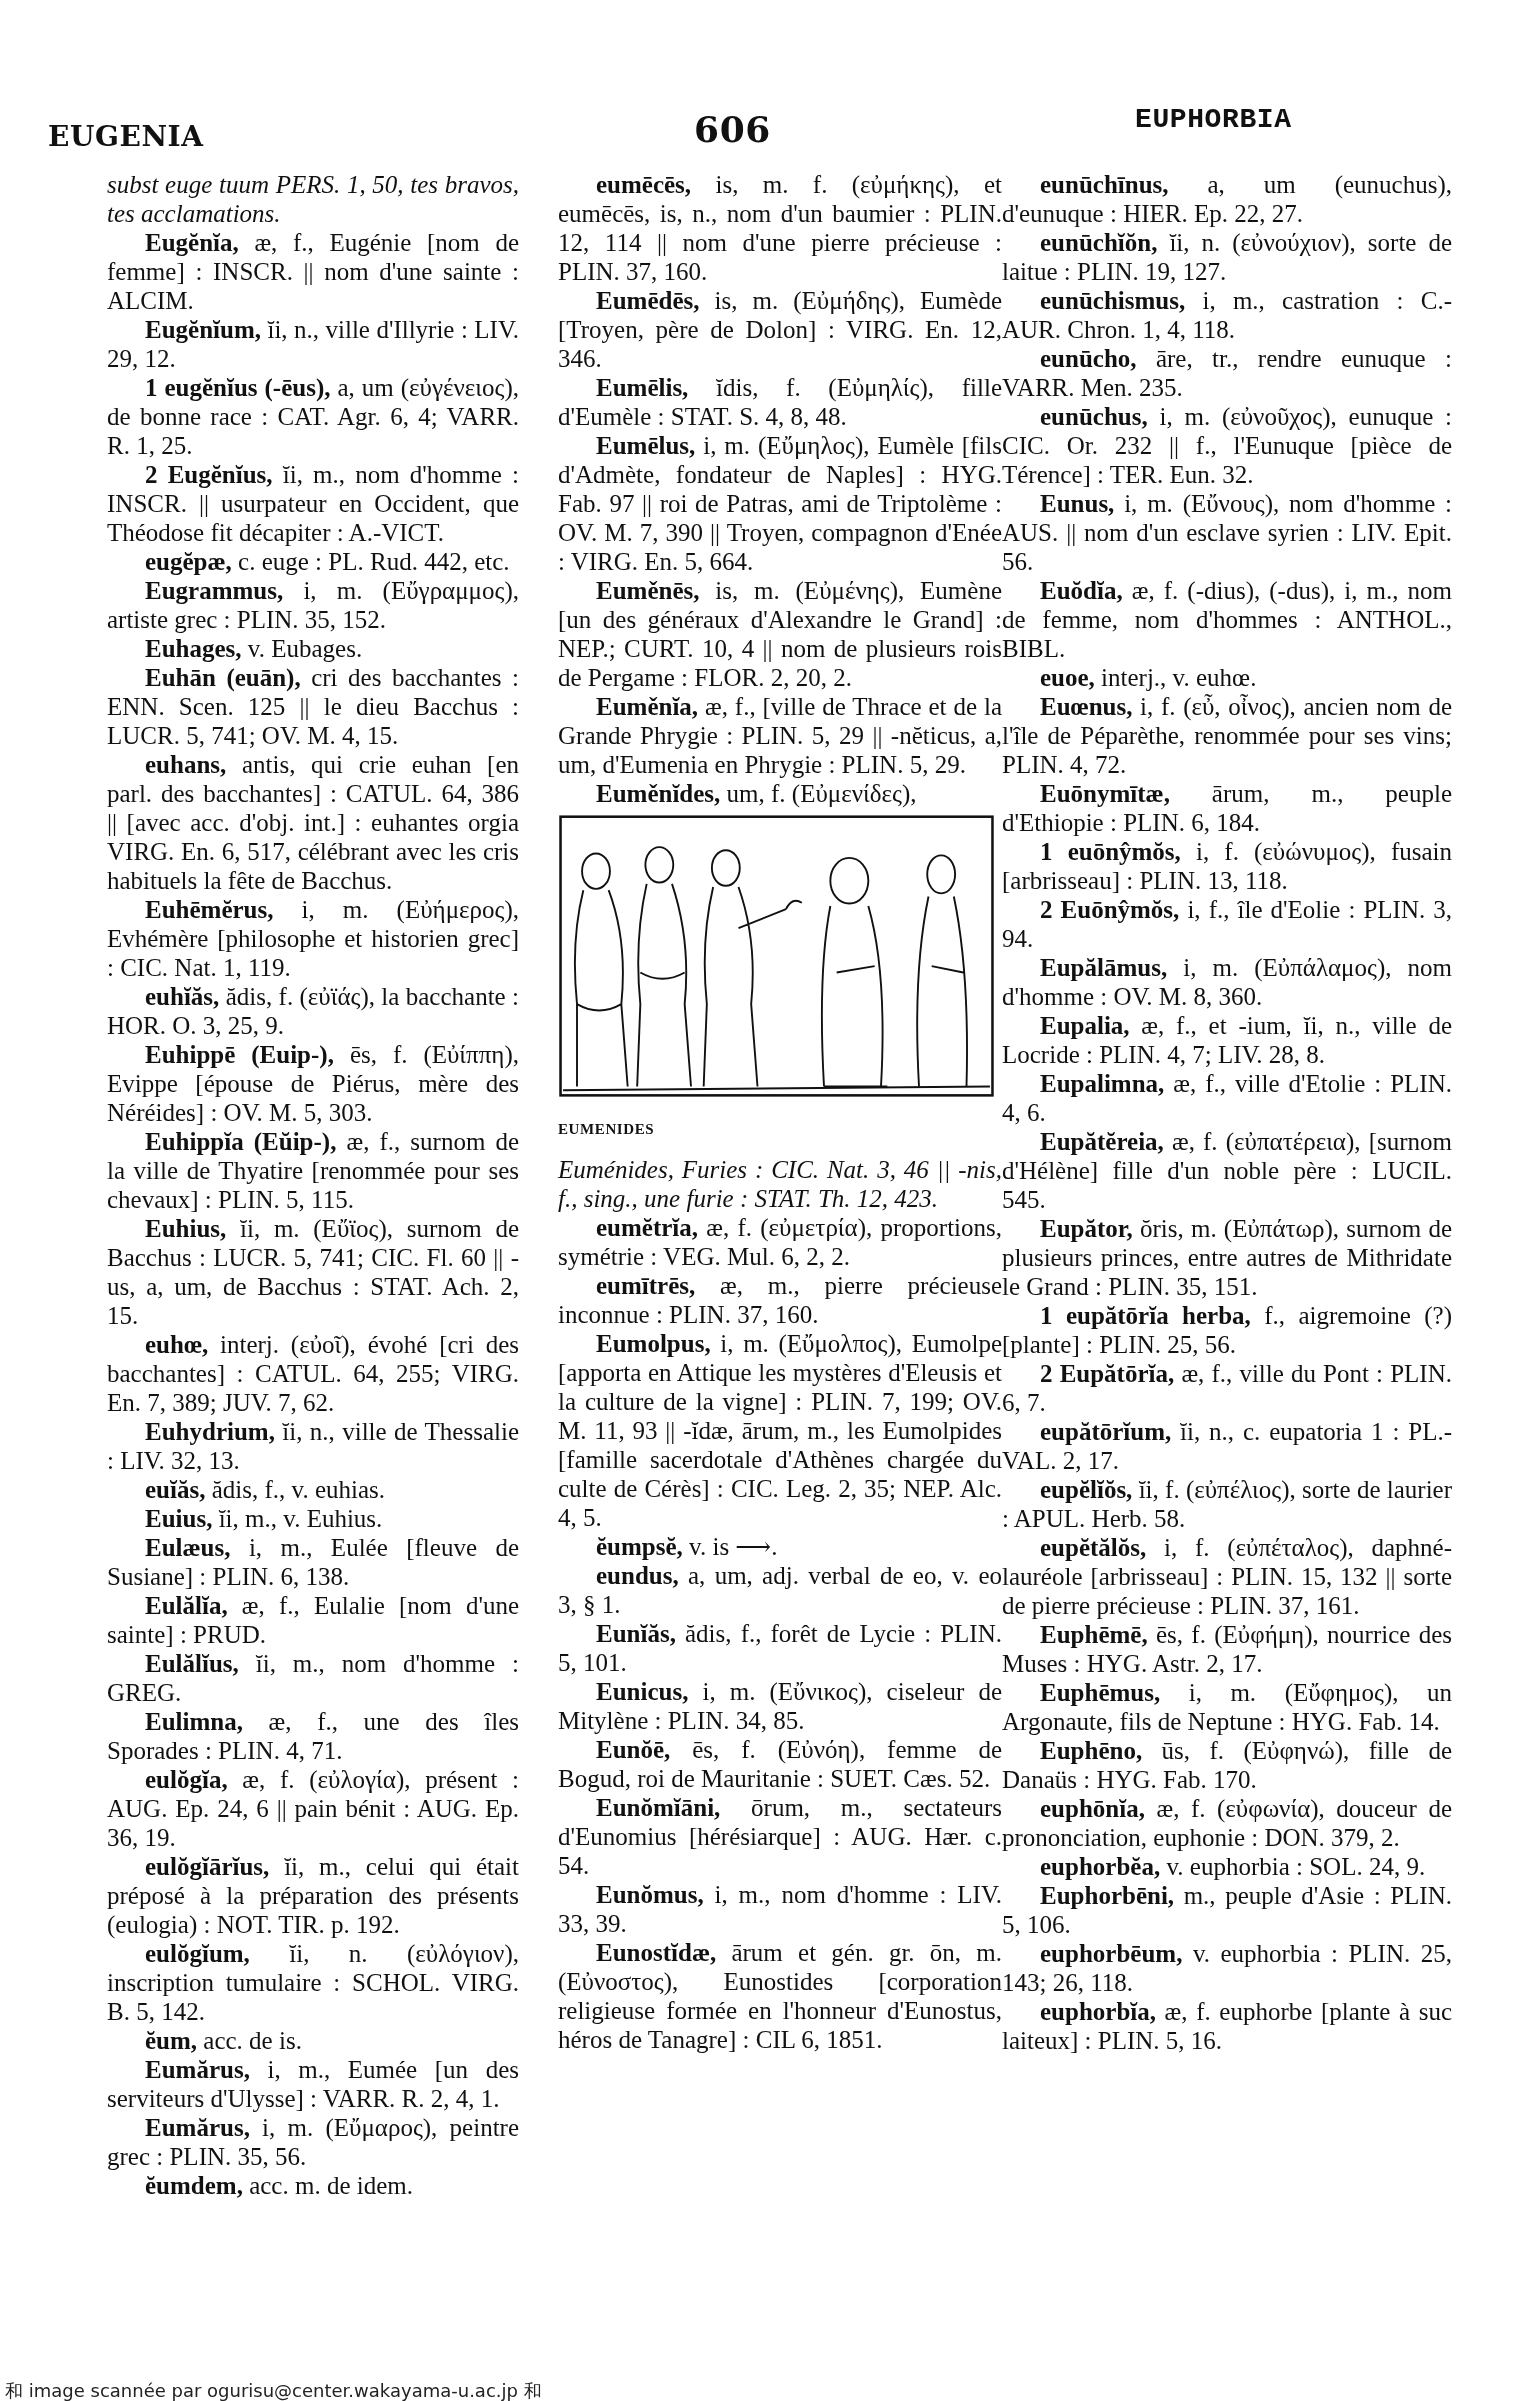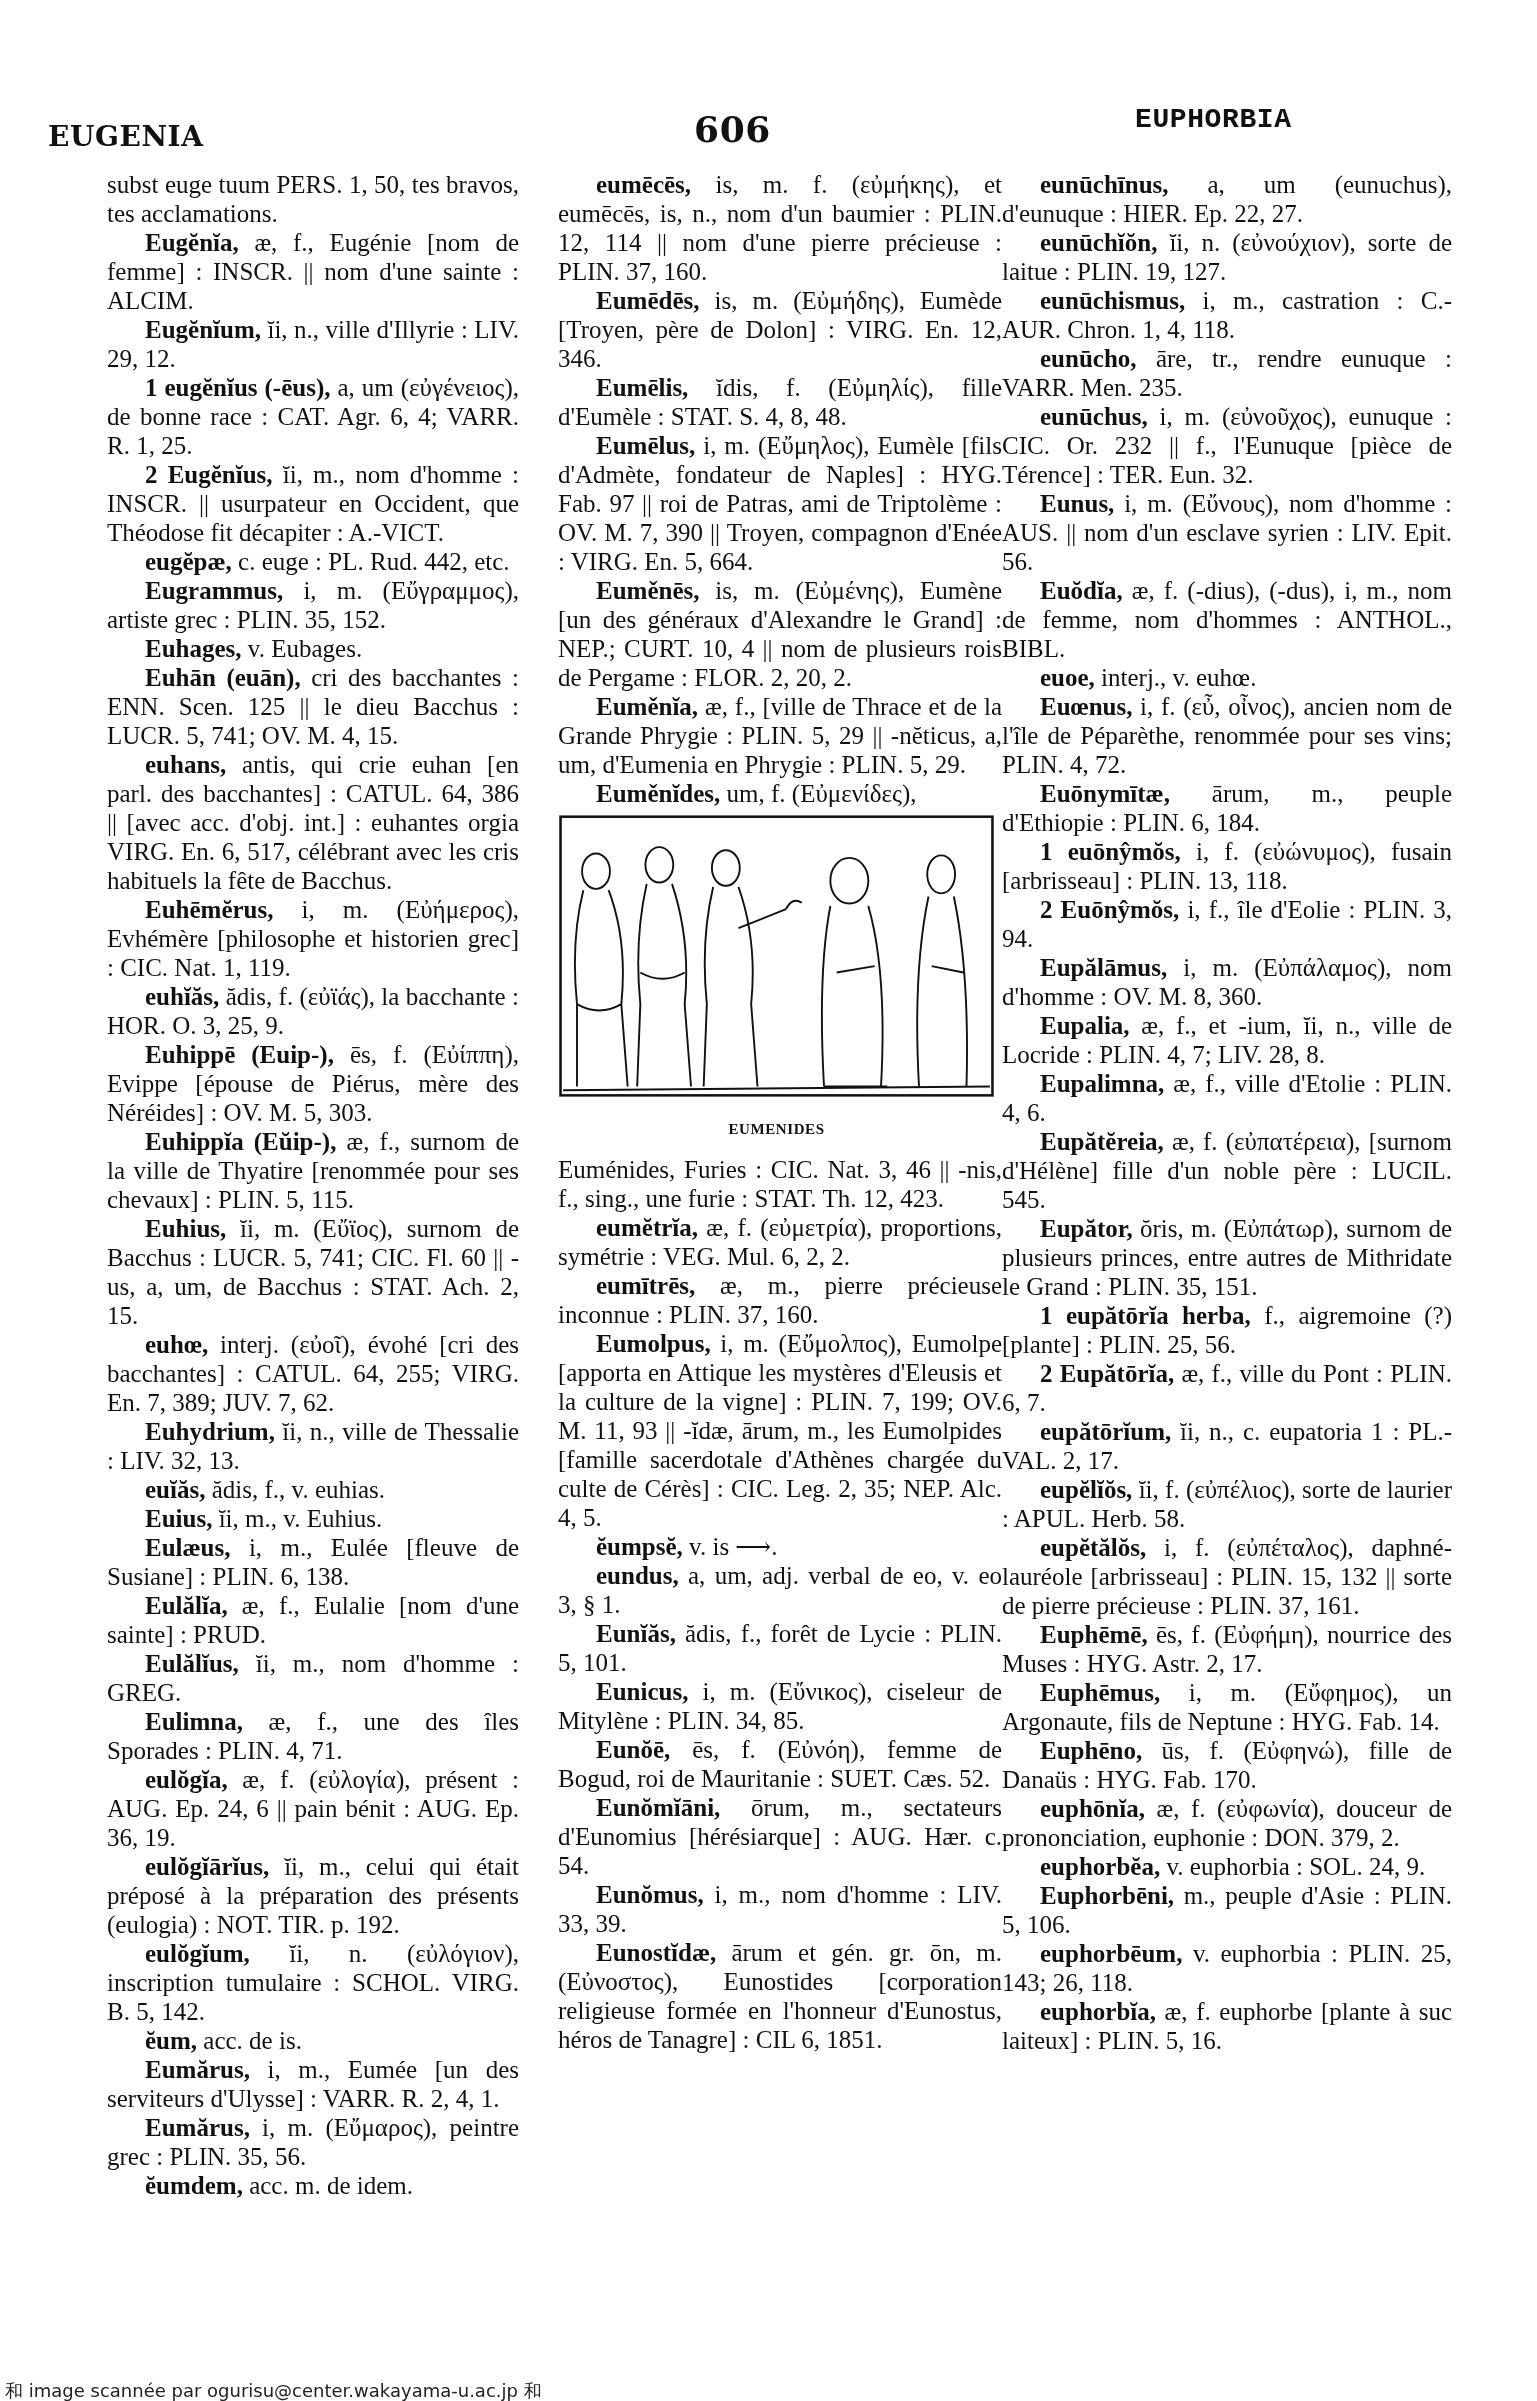--- a/index.html
+++ b/index.html
@@ -8,25 +8,25 @@
   .head { position:absolute; top:113px; font-weight:bold; font-size:28px; letter-spacing:0.6px;
           font-family:"DejaVu Serif","Liberation Serif",serif; }
   #hl { left:48px; top:120px; }
   #hc { left:694px; top:108px; font-size:36px; font-weight:bold; }
   #hr { left:1135px; top:104px;font-family:Liberation Mono, monospace; }
   .col { position:absolute; top:170px; font-size:25px; line-height:29px; text-align:justify; }
   #c1 { left:107px; width:412px; }
   #c2 { left:558px; width:444px; }
   #c3 { left:1002px; width:450px; }
   .entry { margin:0; text-indent:38px; }
-  .entry.cont { text-indent:0; }
+  .entry.cont { text-indent:0;font-style:italic; }
   .hw { font-weight:bold; }
   .figure { margin:6.3px 0 5px 0; width:437px; }
   .figure svg { display:block; width:437px; height:298px; }
-  .caption { text-align:center; font-size:15px; font-weight:bold; letter-spacing:0.6px; margin-top:2.5px; margin-bottom:11.4px; }
+  .caption { font-size:15px; font-weight:bold; letter-spacing:0.6px; margin-top:2.5px; margin-bottom:11.4px; }
   .footer { position:absolute; left:5px; top:2379px; font-family:"DejaVu Sans","Liberation Sans",sans-serif; font-size:18px; color:#222; }
 </style>
 </head>
 <body>
 
 <div class="head" id="hl">EUGENIA</div>
 <div class="head" id="hc">606</div>
 <div class="head" id="hr">EUPHORBIA</div>
 
 <div class="col" id="c1">

